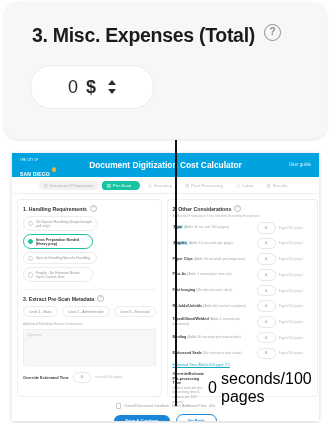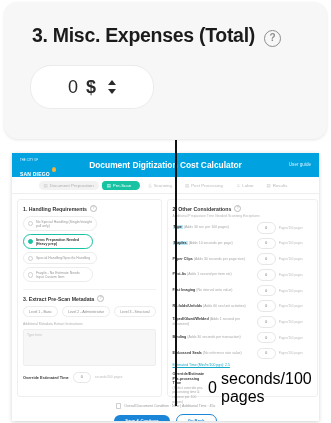--- a/index.html
+++ b/index.html
@@ -2,21 +2,21 @@
 <html><head>
 <meta charset="utf-8">
 <style>
   html,body{margin:0;padding:0;background:#ffffff;}
   body{width:331px;height:423px;font-family:"Liberation Sans",sans-serif;-webkit-font-smoothing:antialiased;}
   .stage{position:relative;width:331px;height:423px;overflow:hidden;background:#ffffff;}
 
   
   .top-card{position:absolute;left:4px;top:2px;width:323px;height:137px;background:#f7f7f7;
             border-radius:14px;box-shadow:0 1px 3px rgba(0,0,0,.10);}
-  .tc-title-row{position:absolute;left:28px;top:22px;display:flex;align-items:flex-end;gap:9px;}
+  .tc-title-row{position:absolute;left:28px;top:22px;display:flex;align-items:flex-start;gap:9px;}
   .tc-title{font-size:19.5px;font-weight:bold;color:#1b1b1b;letter-spacing:-0.3px;white-space:nowrap;}
   .help-ic{width:15px;height:15px;border-radius:50%;border:1.2px solid #8d8d8d;color:#8d8d8d;
            font-size:10px;line-height:13px;text-align:center;font-weight:bold;}
   .tc-input{position:absolute;left:26px;top:63px;width:122px;height:42px;background:#ffffff;
             border:1px solid #ececec;border-radius:21px;display:flex;align-items:center;justify-content:center;gap:8px;}
   .tc-val{font-size:18px;color:#2a2a2a;}
   .tc-cur{font-size:18px;color:#2a2a2a;font-weight:600;}
   .spin{display:flex;flex-direction:column;gap:4px;margin-left:4px;}
   .spin i{display:block;width:0;height:0;border-left:4.5px solid transparent;border-right:4.5px solid transparent;}
   .spin .up{border-bottom:5px solid #2a2a2a;}

